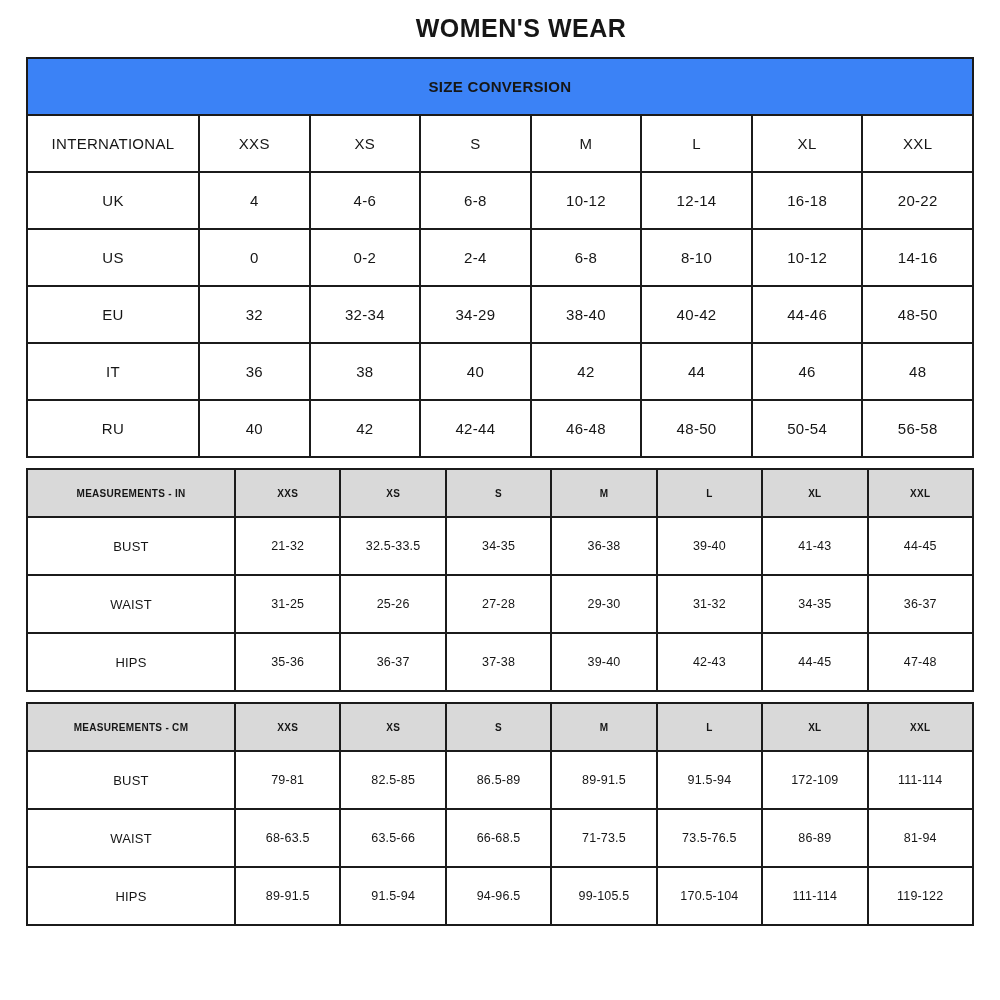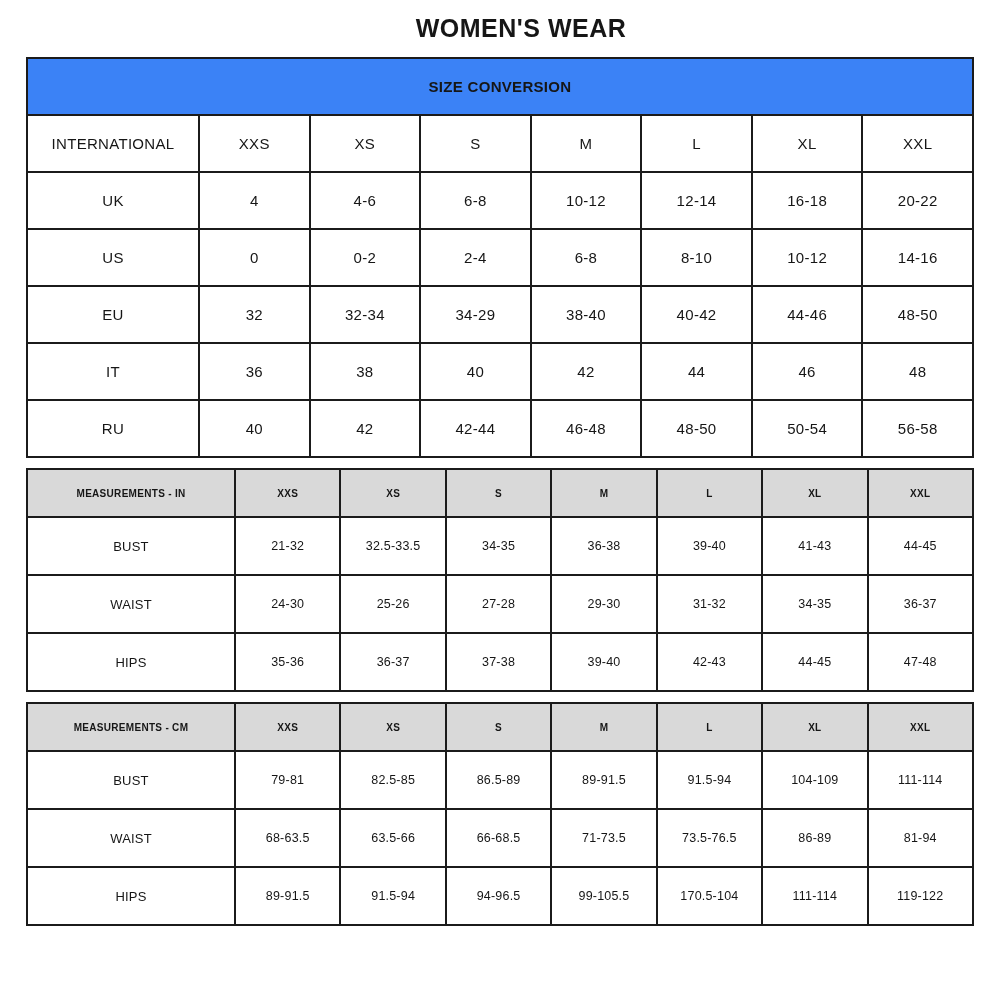--- a/index.html
+++ b/index.html
@@ -160,21 +160,21 @@
           <td>21-32</td>
           <td>32.5-33.5</td>
           <td>34-35</td>
           <td>36-38</td>
           <td>39-40</td>
           <td>41-43</td>
           <td>44-45</td>
         </tr>
         <tr>
           <td class="lbl">WAIST</td>
-          <td>24-30</td>
+          <td>31-25</td>
           <td>25-26</td>
           <td>27-28</td>
           <td>29-30</td>
           <td>31-32</td>
           <td>34-35</td>
           <td>36-37</td>
         </tr>
         <tr>
           <td class="lbl">HIPS</td>
           <td>35-36</td>
@@ -204,21 +204,21 @@
           <td class="hd">XL</td>
           <td class="hd">XXL</td>
         </tr>
         <tr>
           <td class="lbl">BUST</td>
           <td>79-81</td>
           <td>82.5-85</td>
           <td>86.5-89</td>
           <td>89-91.5</td>
           <td>91.5-94</td>
-          <td>104-109</td>
+          <td>172-109</td>
           <td>111-114</td>
         </tr>
         <tr>
           <td class="lbl">WAIST</td>
           <td>68-63.5</td>
           <td>63.5-66</td>
           <td>66-68.5</td>
           <td>71-73.5</td>
           <td>73.5-76.5</td>
           <td>86-89</td>

